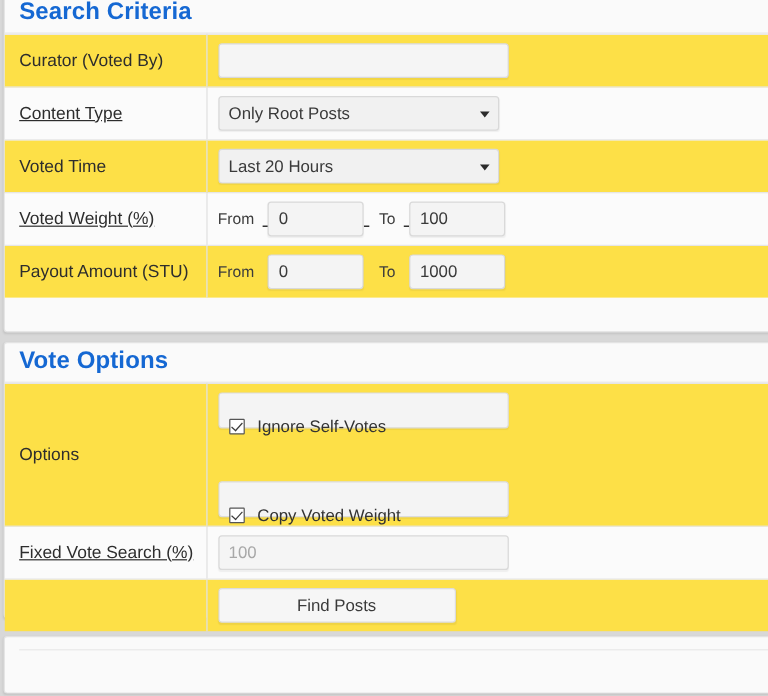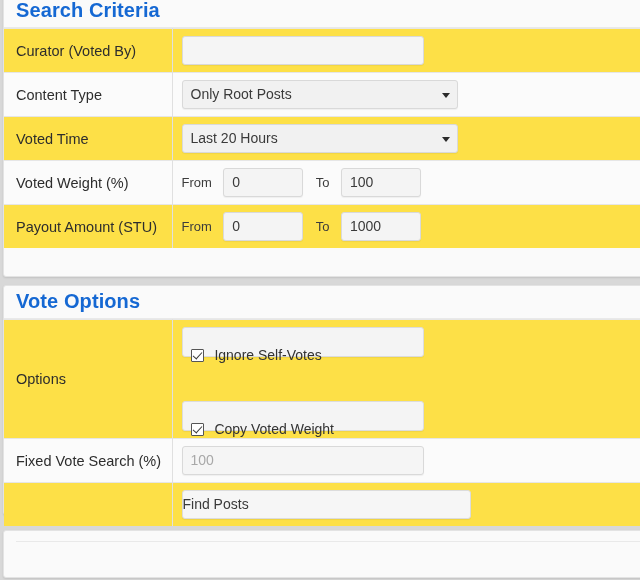--- a/index.html
+++ b/index.html
@@ -40,21 +40,21 @@
     white-space: nowrap;
   }
   .panel-rule {
     border-top: 1px solid #e9e9e9;
     margin: 0 0 0 0;
   }
 
   
   .tbl { width: 100%; border-collapse: collapse; table-layout: fixed; }
   .tbl tr.odd  > td { background: #fde047; }
-  .tbl tr.even > td { background: #fbfbfb; }
+  .tbl tr.even > td { background: #fbfbfb; text-decoration: underline; }
   .tbl td {
     border-top: 1px solid #e6e6e6;
     padding: 0;
     vertical-align: middle;
   }
   td.lbl {
     width: 168px;
     padding: 0 0 0 12px;
     font-size: 14.5px;
     color: #2d2d2d;
@@ -75,21 +75,21 @@
     border-radius: 3px;
     font-size: 14px;
     color: #3a3a3a;
     line-height: 27px;
     padding: 0 8px;
     box-shadow: 0 1px 1px rgba(0,0,0,.05);
     vertical-align: middle;
   }
   .txt-wide { width: 242px; background: #f5f5f5; }
   .sel {
-    width: 276px;
+    width: 234px;
     position: relative;
     padding-right: 20px;
     background: #f1f1f1;
     overflow: hidden;
     white-space: nowrap;
   }
   .caret {
     position: absolute;
     right: 7px; top: 50%;
     margin-top: -2px;
@@ -139,30 +139,30 @@
     position: absolute;
     left: 3px; top: 0px;
     width: 4px; height: 8px;
     border: solid #3a3a3a;
     border-width: 0 1.6px 1.6px 0;
     transform: rotate(42deg);
   }
   .placeholder { color: #a8a8a8; }
   .btn {
     display: block;
-    width: 289px;
+    width: 198px;
     height: 29px;
     background: #f6f6f6;
     border: 1px solid #dcdcdc;
     border-radius: 3px;
     box-shadow: 0 1px 1px rgba(0,0,0,.06);
     font-size: 14px;
     color: #3a3a3a;
     line-height: 27px;
-    text-align: left;
+    text-align: center;
     font-family: "Liberation Sans", sans-serif;
     padding: 0;
   }
 </style>
 </head>
 <body>
 
 <div class="page">
 
   <div class="panel" style="top:-6px; height:283px;">

